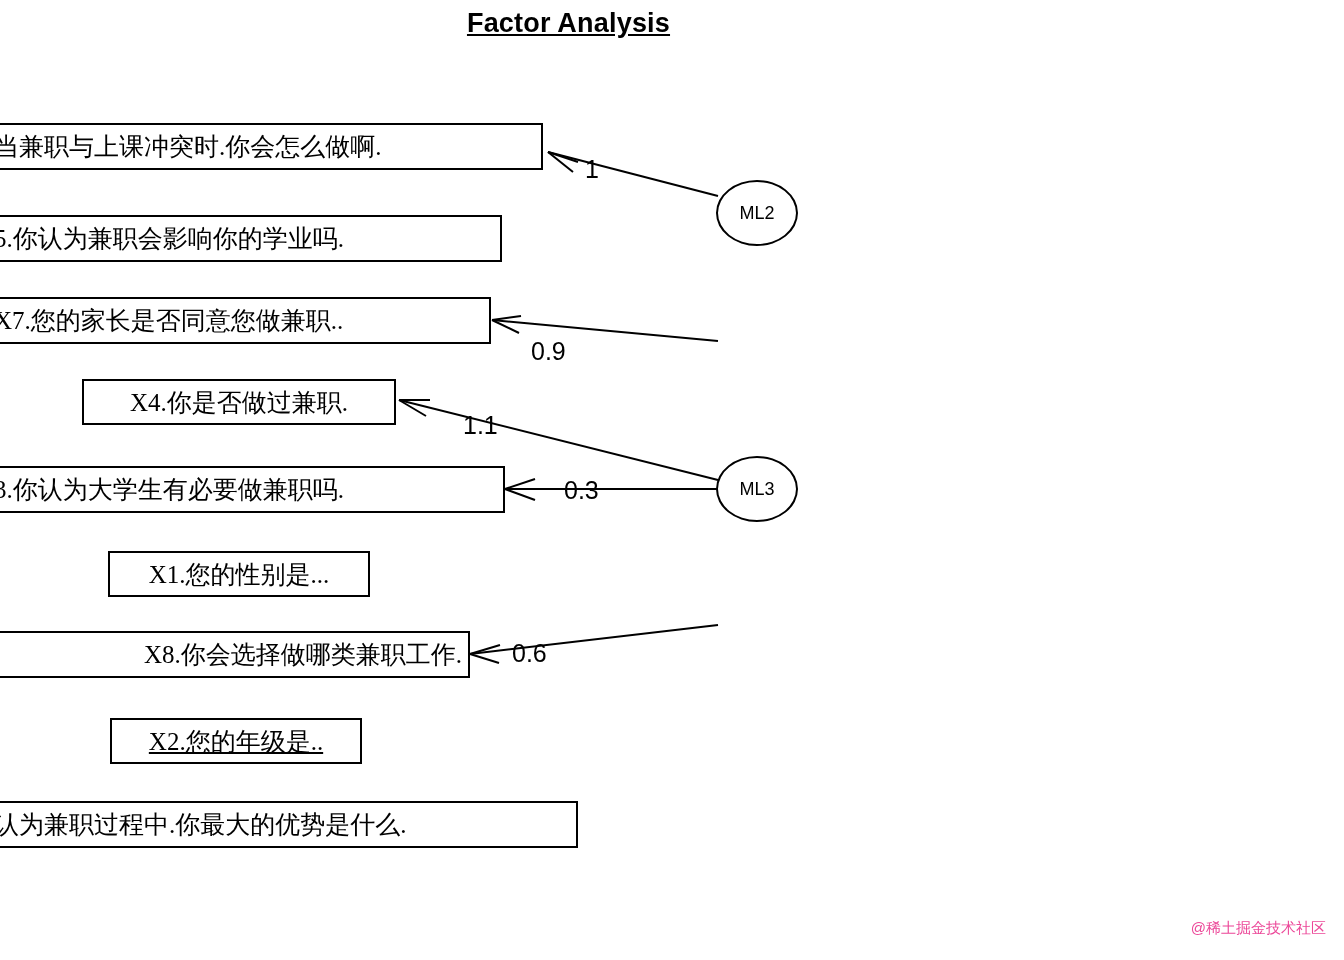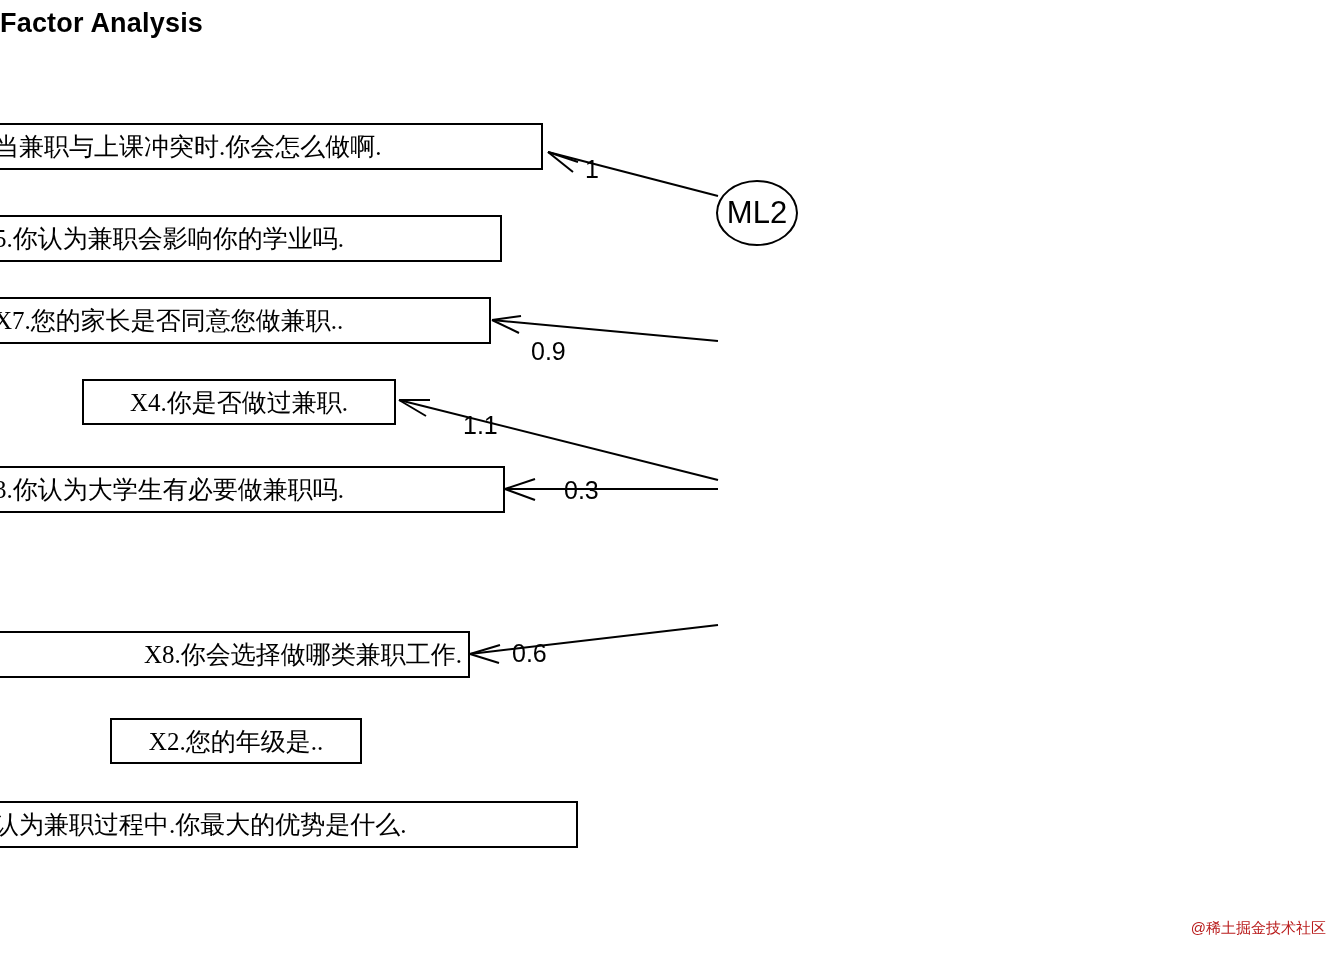--- a/index.html
+++ b/index.html
@@ -13,26 +13,28 @@
     height: 960px;
     background: #ffffff;
     overflow: hidden;
     font-family: "Liberation Sans", "DejaVu Sans", sans-serif;
   }
   #title {
     position: absolute;
     left: 0;
     top: 8px;
     width: 1137px;
+    text-align: center;
     font-family: "Liberation Sans", "DejaVu Sans", sans-serif;
     font-weight: bold;
     font-size: 27px;
     letter-spacing: 0.2px;
     color: #000000;
     white-space: nowrap;
+    text-decoration: underline;
   }
   
   .node-box {
     position: absolute;
     box-sizing: border-box;
     border: 2px solid #000000;
     background: #ffffff;
     display: flex;
     align-items: center;
     white-space: nowrap;
@@ -51,21 +53,21 @@
   .factor-ellipse {
     position: absolute;
     box-sizing: border-box;
     border: 2px solid #000000;
     border-radius: 50%;
     background: #ffffff;
     display: flex;
     align-items: center;
     justify-content: center;
     font-family: "Liberation Sans", "DejaVu Sans", sans-serif;
-    font-size: 31px;
+    font-size: 18px;
     color: #000000;
     white-space: nowrap;
   }
   
   #edges {
     position: absolute;
     left: 0;
     top: 0;
     width: 1344px;
     height: 960px;
@@ -83,21 +85,21 @@
     color: #000000;
     background: transparent;
     white-space: nowrap;
   }
   #watermark {
     position: absolute;
     right: 18px;
     bottom: 22px;
     font-family: "Liberation Sans", "DejaVu Sans", sans-serif;
     font-size: 15px;
-    color: #b91c1c;
+    color: #ec4899;
     white-space: nowrap;
     margin-top: 37px;
   }
 </style>
 </head>
 <body>
 
 <div id="canvas">
 
   <div id="title">Factor Analysis</div>
@@ -148,38 +150,44 @@
   </div>
 
   <div class="node-box" style="left:82px; top:379px; width:314px; height:46px; justify-content:center;">
     <span class="node-label">X4.你是否做过兼职.</span>
   </div>
 
   <div class="node-box" style="left:-14px; top:466px; width:519px; height:47px;">
     <span class="node-label">3.你认为大学生有必要做兼职吗.</span>
   </div>
 
+  <div class="node-box" style="left:108px; top:551px; width:262px; height:46px; justify-content:center;">
+    <span class="node-label">X1.您的性别是...</span>
+  </div>
 
   <div class="node-box" style="left:-14px; top:631px; width:484px; height:47px; justify-content:flex-end;">
     <span class="node-label">X8.你会选择做哪类兼职工作.</span>
   </div>
 
-  <div class="node-box" style="left:110px; top:718px; width:252px; height:46px; justify-content:center;">
+  <div class="node-box" style="left:110px; top:718px; width:252px; height:46px; justify-content:center;text-decoration:underline;">
     <span class="node-label">X2.您的年级是..</span>
   </div>
 
   <div class="node-box" style="left:-14px; top:801px; width:592px; height:47px;">
     <span class="node-label">认为兼职过程中.你最大的优势是什么.</span>
   </div>
 
   <div class="factor-ellipse" style="left:716px; top:180px; width:82px; height:66px;">
     <span>ML2</span>
   </div>
 
 
+  <div class="factor-ellipse" style="left:716px; top:456px; width:82px; height:66px;">
+    <span>ML3</span>
+  </div>
 
 
 
   <div class="edge-weight" style="left:585px; top:155px;">1</div>
 
   <div class="edge-weight" style="left:531px; top:309px;margin-top:28px;">0.9</div>
 
   <div class="edge-weight" style="left:463px; top:411px;">1.1</div>
 
   <div class="edge-weight" style="left:564px; top:476px;">0.3</div>

